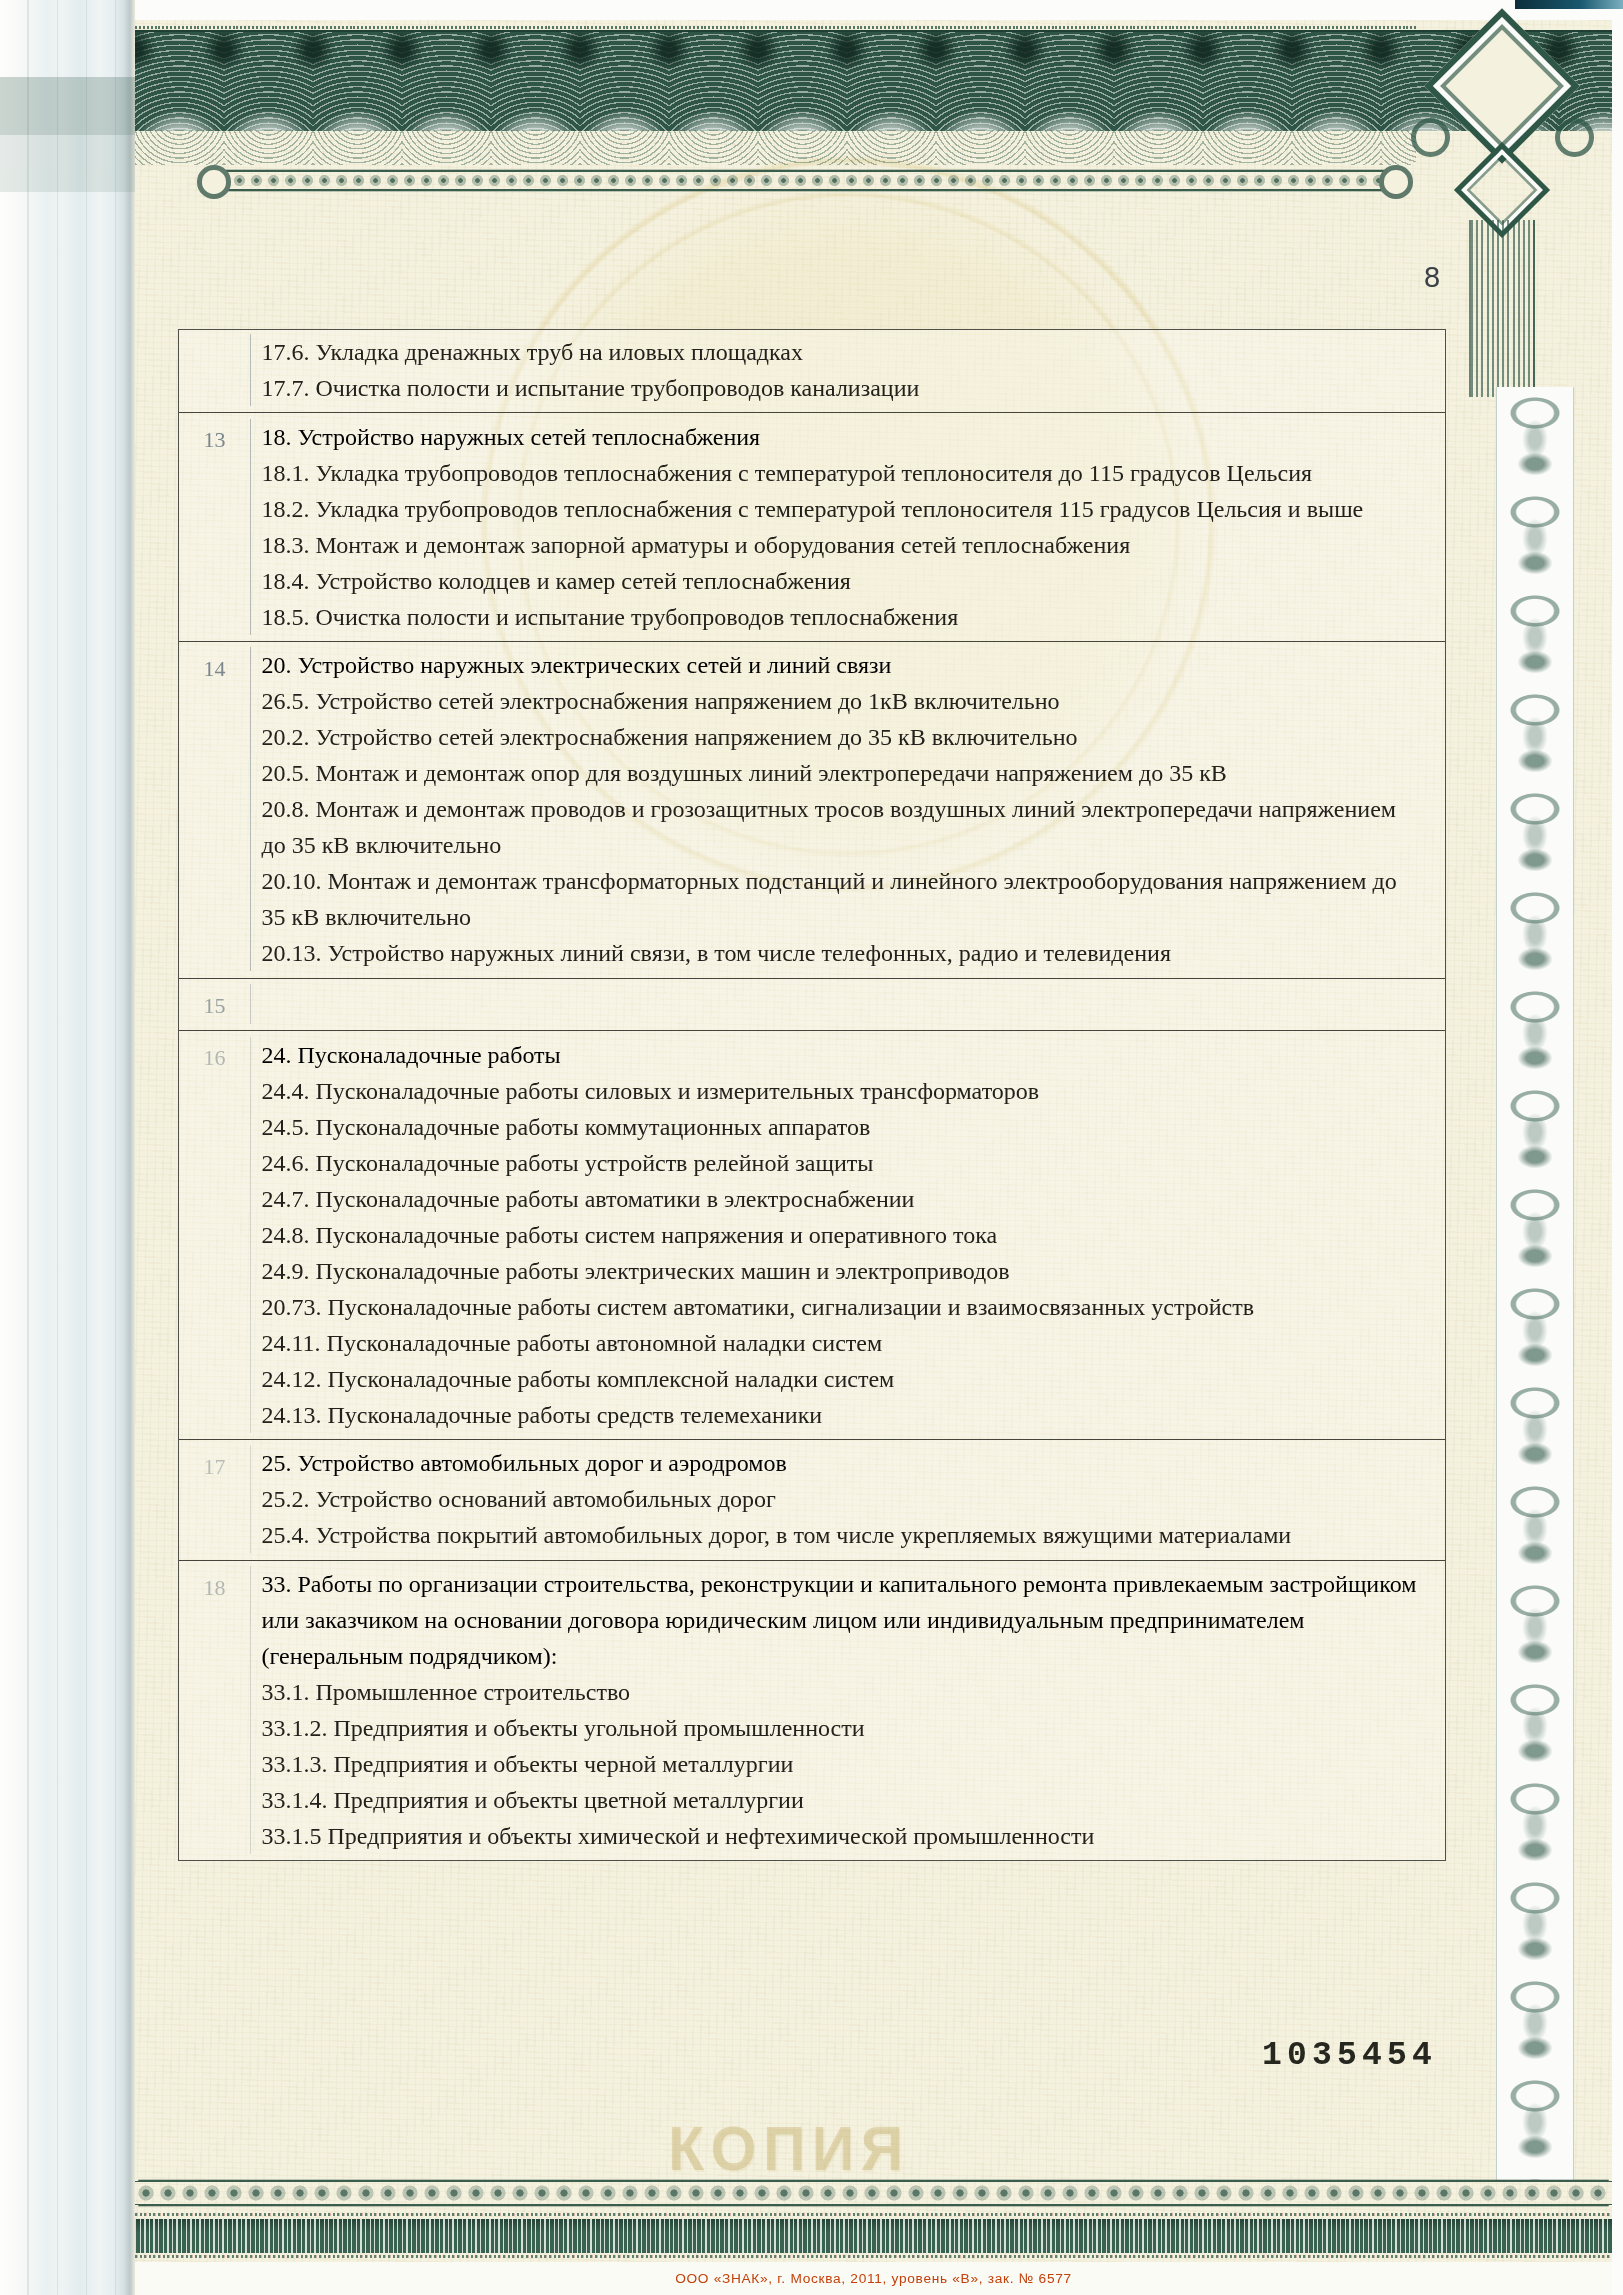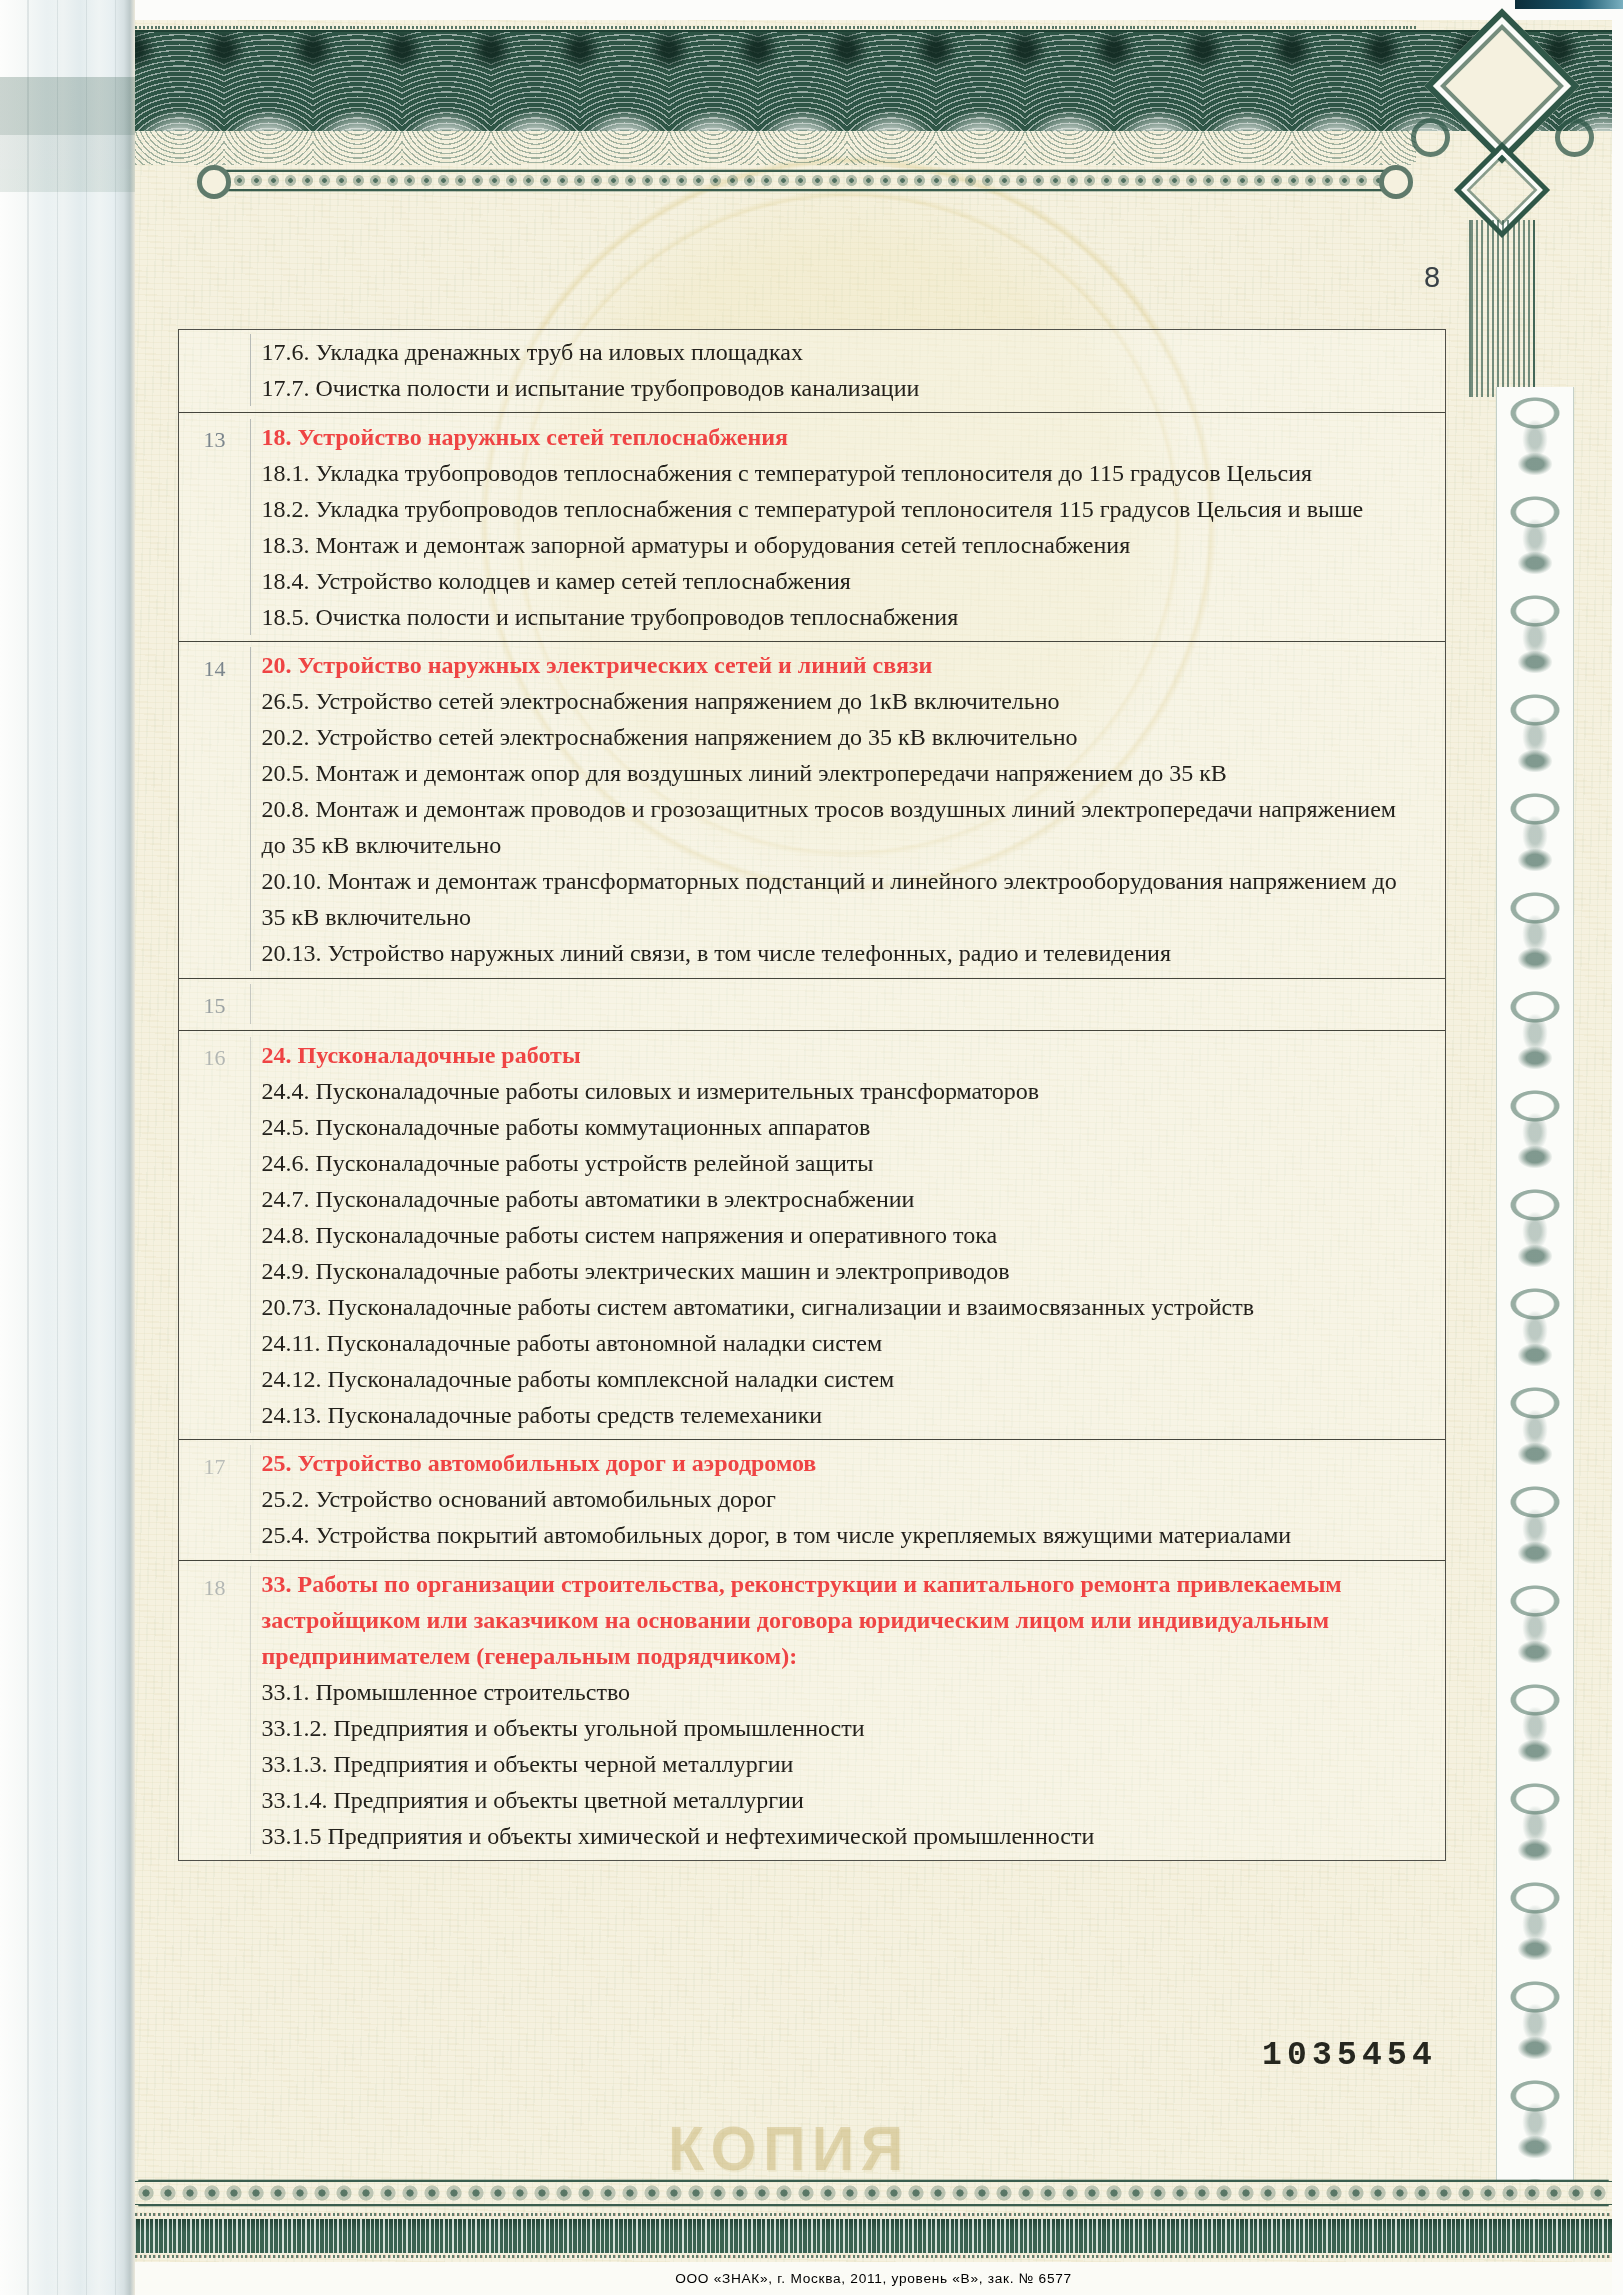--- a/index.html
+++ b/index.html
@@ -80,42 +80,42 @@
     background-size:100% 99px;
     border-left:1.3px solid rgba(70,105,90,.3);border-right:1.3px solid rgba(70,105,90,.3);}
 
   
   .band-bottom{position:absolute;left:0;right:0;top:2199px;height:34px;
     background-color:#3a6251;
     background-image:
       repeating-linear-gradient(90deg,rgba(240,247,241,.85) 0 1.3px,rgba(240,247,241,0) 1.3px 4.6px),
       linear-gradient(180deg,rgba(15,40,30,.5),rgba(15,40,30,0) 40%);}
   .bottom-strip{position:absolute;left:0;right:0;top:2242px;height:34px;background:#fbfbf6;text-align:center;}
-  .imprint{font:400 13.7px/34px "Liberation Sans",sans-serif;color:#000000;letter-spacing:0.7px;}
+  .imprint{font:400 13.7px/34px "Liberation Sans",sans-serif;color:#c2410c;letter-spacing:0.7px;}
 
   
   .page-num{position:absolute;left:1424px;top:261px;font:400 29px "Liberation Sans",sans-serif;color:#394146;}
   .serial{position:absolute;left:1262px;top:2037px;font:700 33px "Liberation Mono",monospace;
           letter-spacing:5.2px;color:#26271f;}
   .watermark{position:absolute;left:668px;top:2115px;font:700 59px "Liberation Sans",sans-serif;
           letter-spacing:6.5px;color:rgba(197,177,110,.42);transform:scaleY(1.06);
           text-shadow:1.3px 1.3px 0 rgba(197,177,110,.12);}
   .artifact{position:absolute;right:0;top:0;width:108px;height:9.2px;
           background:linear-gradient(90deg,#0d2e3a,#19576e 60%,#7ab0c0);}
 
   
   .work-table{position:absolute;left:178px;top:329px;width:1266px;
     border:1.3px solid #50504a;background:rgba(253,252,245,.3);}
   .t-section{display:flex;border-top:1.3px solid #45453c;padding:5.2px 0 6.5px;}
   .t-section:first-child{border-top:none;padding-top:3.9px;}
   .t-num{flex:0 0 71px;border-right:1.3px solid #b6bab6;
     font:400 22px/36px "Liberation Serif",serif;color:#7c868d;text-align:center;padding-top:3.9px;}
   .t-body{flex:1;padding:0 22px 0 10.5px;}
   .t-line{font:400 24px/36px "Liberation Serif",serif;color:#23211c;}
-  .t-header{font-weight:700;color:#ef4444;}
+  .t-header{font-weight:400;color:#000000;}
   .t-section:nth-child(4) .t-num{opacity:.75;}
   .t-section:nth-child(5) .t-num{opacity:.55;}
   .t-section:nth-child(6) .t-num{opacity:.5;}
   .t-section:nth-child(7) .t-num{opacity:.55;}
 </style>
 </head>
 <body>
 
 <div class="page">
 

